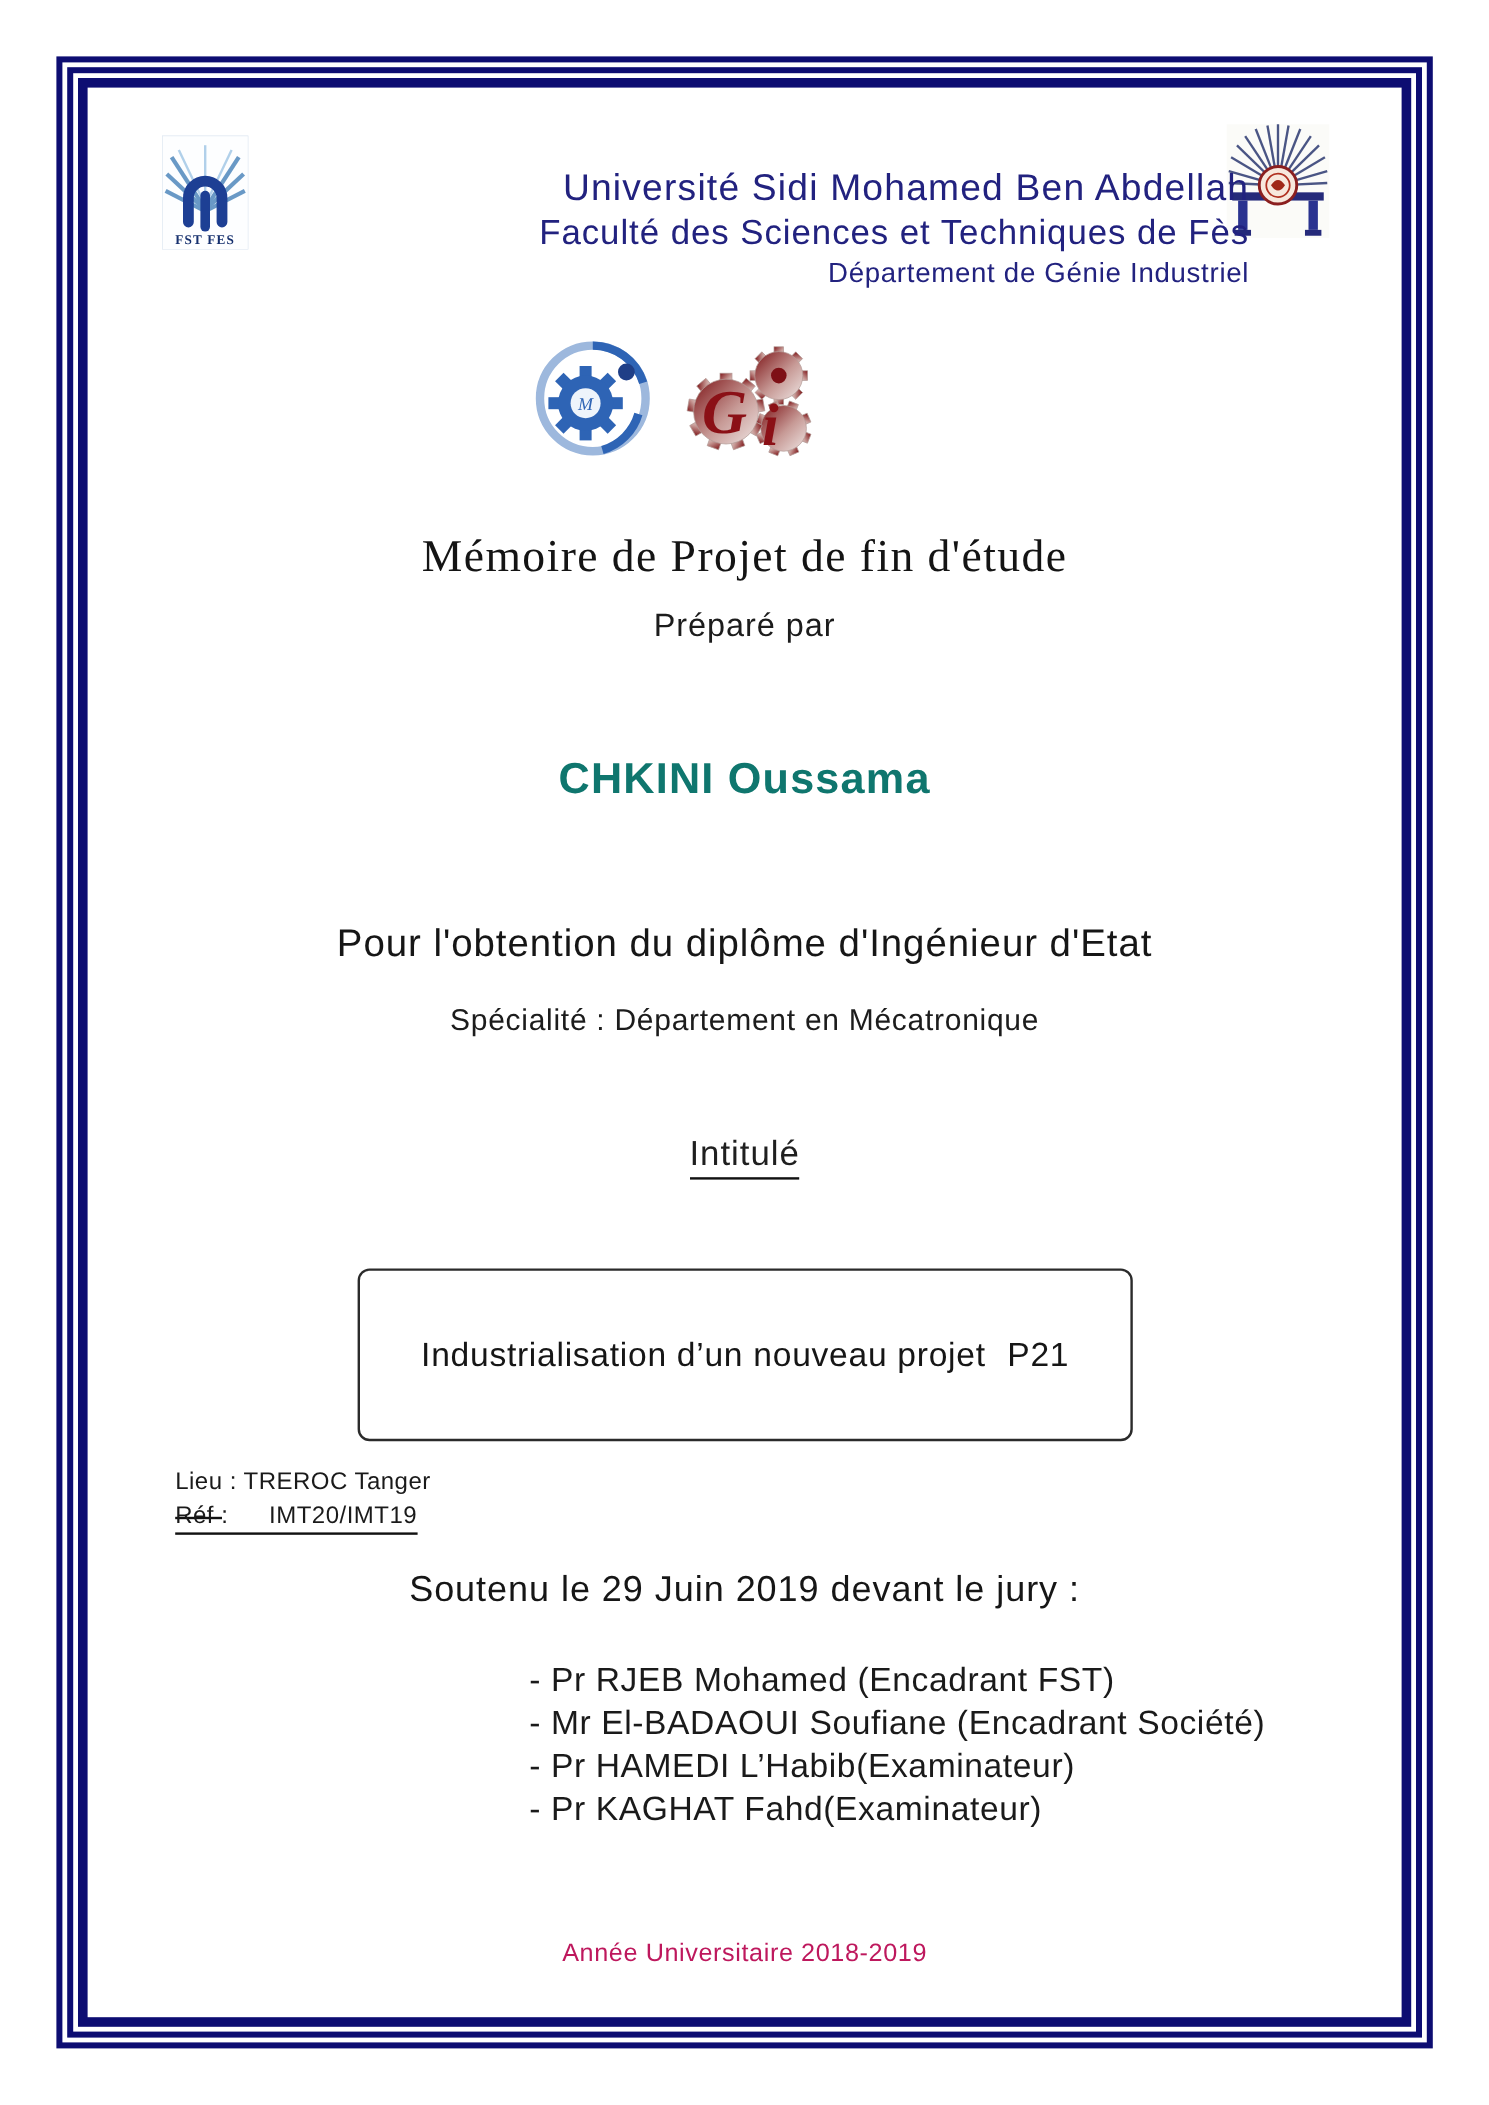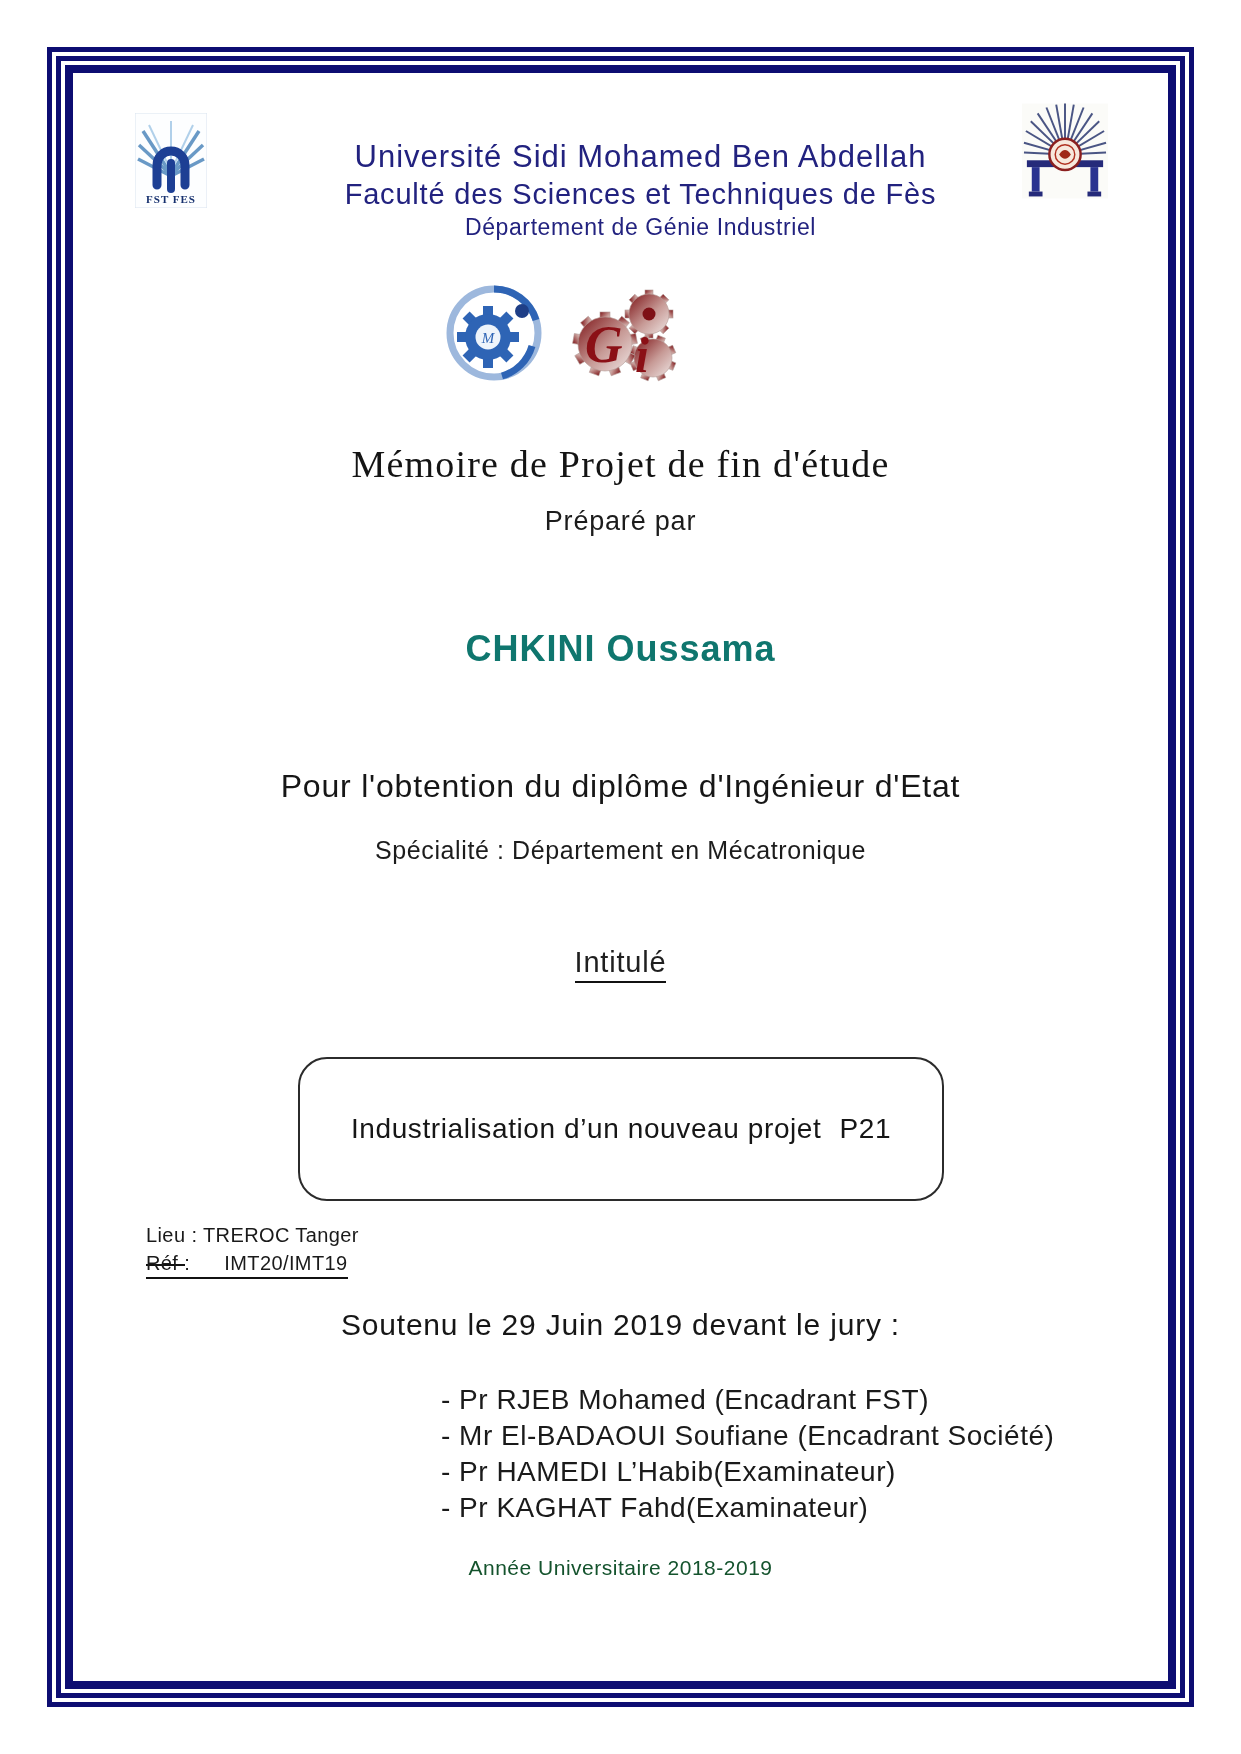--- a/index.html
+++ b/index.html
@@ -12,21 +12,21 @@
     overflow:hidden;
   }
   
   .frame{position:absolute;pointer-events:none;border-style:solid;border-color:#0d0d72;}
   .frame.outer{inset:47px;border-width:5px;}
   .frame.mid{inset:56px;border-width:5px;}
   .frame.inner{inset:65px;border-width:8px;}
 
   .abs{position:absolute;left:0;right:0;text-align:center;}
 
-  .hdr-text{top:138px;left:240px;right:200px;position:absolute;text-align:center;color:#22227f;}
+  .hdr-text{top:138px;left:240px;right:200px;position:absolute;text-align:right;color:#22227f;}
   .hdr-l1{font-size:31px;line-height:38px;letter-spacing:1px;}
   .hdr-l2{font-size:29px;line-height:36px;letter-spacing:.8px;}
   .hdr-l3{font-size:23px;line-height:30px;letter-spacing:.6px;}
 
   .logo{position:absolute;}
   .logo-left{left:135px;top:113px;width:72px;height:72px;}
   .logo-right{left:1022px;top:103px;width:86px;height:96px;}
 
   .logos-row{position:absolute;top:286px;left:360px;width:400px;height:100px;
     display:flex;justify-content:center;align-items:flex-end;gap:26px;}
@@ -34,37 +34,37 @@
   .doc-title{top:442px;font-size:38px;letter-spacing:1.2px;color:#141414;font-family:Liberation Serif, serif;}
   .prepared{top:506px;font-size:27px;letter-spacing:.8px;color:#1c1c1c;}
   .author{top:628px;font-size:36px;font-weight:bold;letter-spacing:1px;color:#0f766e;}
   .purpose{top:768px;font-size:32px;letter-spacing:.8px;color:#161616;}
   .speciality{top:836px;font-size:25px;letter-spacing:.6px;color:#1c1c1c;}
   .intitule{top:946px;font-size:29px;letter-spacing:.8px;}
   .intitule span{display:inline-block;border-bottom:2px solid #111;padding-bottom:2px;}
 
   .title-box{
     position:absolute;left:298px;top:1057px;width:642px;height:140px;
-    border:2px solid #2b2b2b;border-radius:29px;
+    border:2px solid #2b2b2b;border-radius:10px;
     display:flex;align-items:center;justify-content:center;
     font-size:28px;letter-spacing:.6px;color:#161616;
   }
   .title-box .code{margin-left:18px;}
 
   .meta{position:absolute;left:146px;font-size:20px;letter-spacing:.4px;color:#1a1a1a;}
   .meta.lieu{top:1224px;}
   .meta.ref{top:1252px;}
   .u-word{display:inline-block;border-bottom:2px solid #111;padding-bottom:17px;}
   .u-line{display:inline-flex;border-bottom:2px solid #111;padding-bottom:2px;}
   .u-line .gap{display:inline-block;width:34px;}
 
   .soutenu{top:1308px;font-size:30px;letter-spacing:.8px;color:#161616;}
   .jury{position:absolute;left:441px;top:1382px;font-size:28px;line-height:36px;
     letter-spacing:.5px;color:#1a1a1a;text-align:left;}
-  .footer{top:1556px;font-size:21px;letter-spacing:.5px;color:#14532d;}
+  .footer{top:1616px;font-size:21px;letter-spacing:.5px;color:#be185d;}
 </style>
 </head>
 <body>
 
 <div class="page">
 
   <div class="frame outer"></div>
   <div class="frame mid"></div>
   <div class="frame inner"></div>
 

